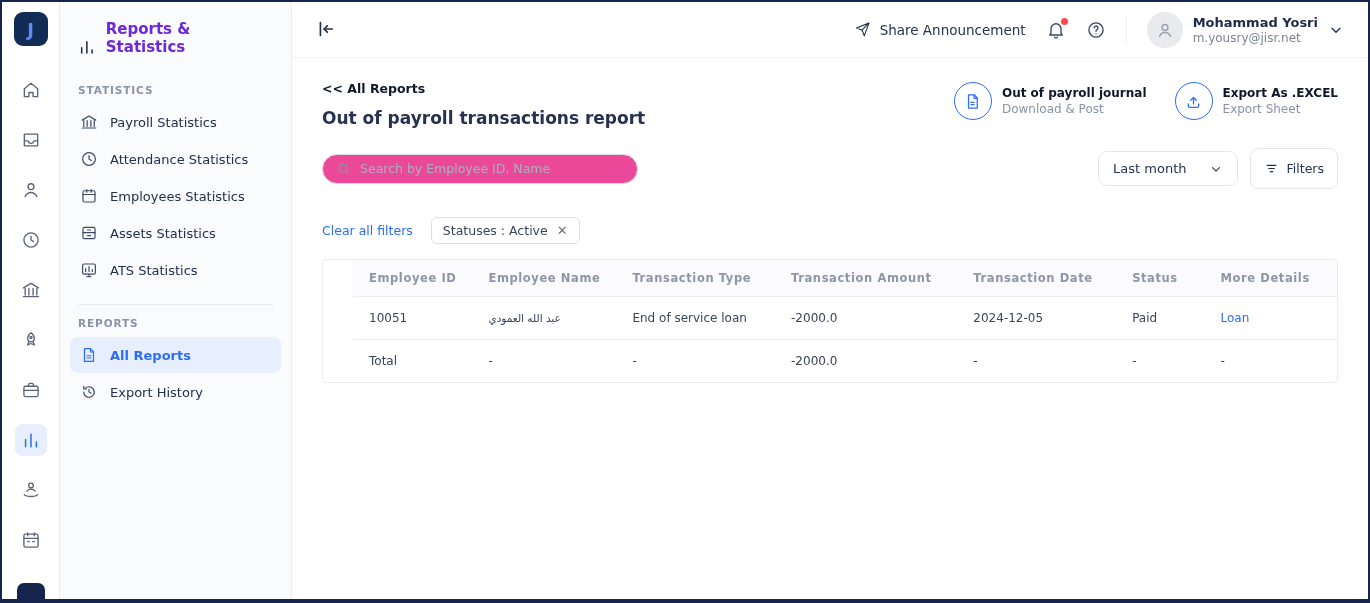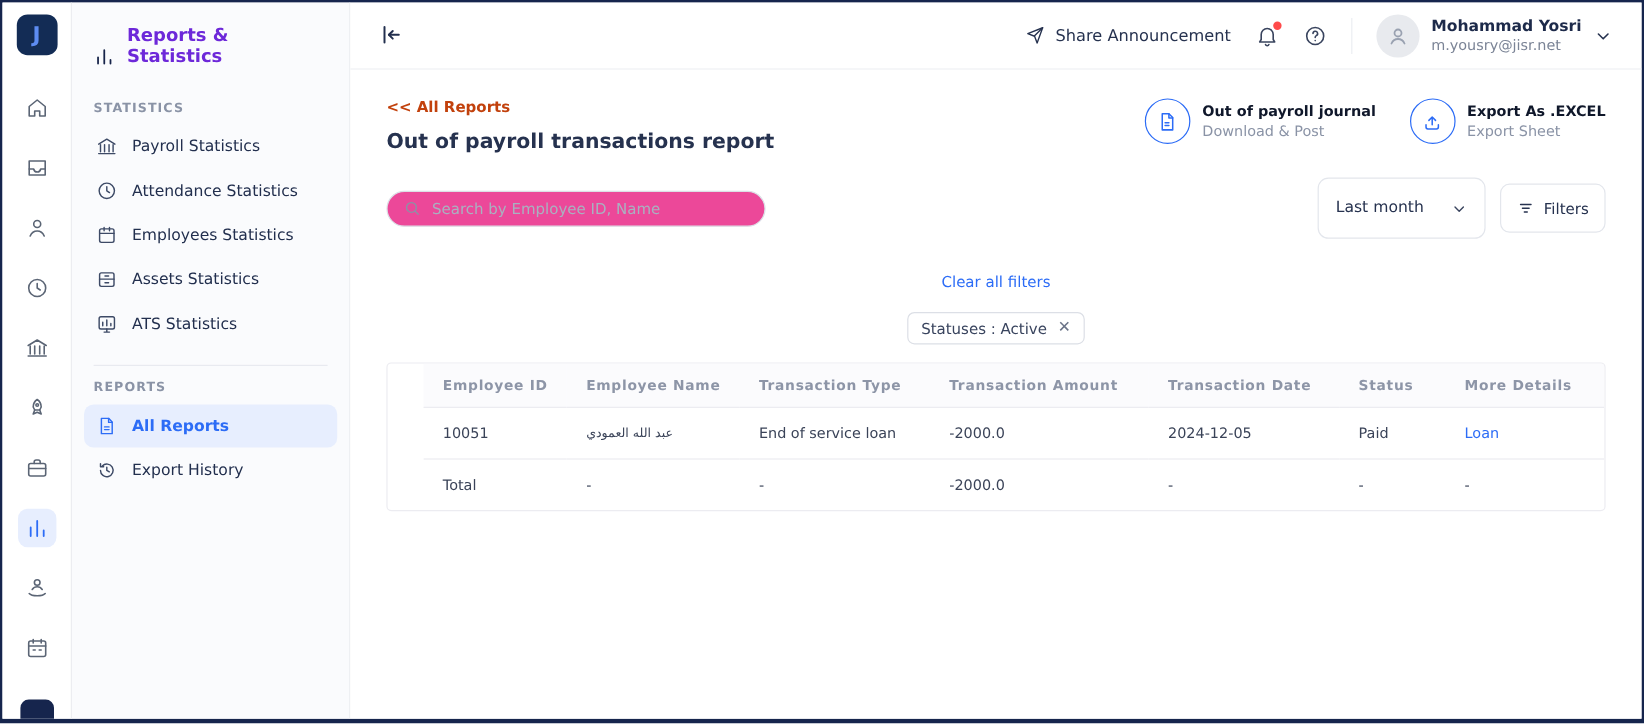--- a/index.html
+++ b/index.html
@@ -43,41 +43,41 @@
   .user { display:flex; align-items:center; gap:10px; cursor:pointer; }
   .avatar { width:36px; height:36px; border-radius:50%; background:#e8eaee; color:#9aa2b1; display:flex; align-items:center; justify-content:center; }
   .avatar svg { width:20px; height:20px; }
   .user-name { font-size:13px; font-weight:700; color:#1d2a4a; }
   .user-email { font-size:12px; color:#7b8496; margin-top:1px; }
   .chev { width:16px; height:16px; color:#26324f; }
 
   
   .content { flex:1; padding:20px 30px; overflow:hidden; }
   .head-row { display:flex; justify-content:space-between; align-items:flex-start; }
-  .back-link { color:#c2410c; font-size:12.5px; font-weight:700; cursor:pointer; text-decoration:none; display:inline-block; }
+  .back-link { color:#0f172a; font-size:12.5px; font-weight:700; cursor:pointer; text-decoration:none; display:inline-block; }
   .page-title { font-size:17px; font-weight:700; color:#26324f; margin-top:11px; }
   .exports { display:flex; gap:28px; margin-top:4px; }
   .exp-action { display:flex; align-items:center; gap:10px; cursor:pointer; }
   .exp-circle { width:38px; height:38px; border:1.5px solid #2c6cf6; border-radius:50%; color:#2c6cf6; display:flex; align-items:center; justify-content:center; flex:0 0 38px; }
   .exp-circle svg { width:19px; height:19px; }
   .exp-title { font-size:12px; font-weight:600; color:#0f172a; }
   .exp-sub { font-size:12px; color:#8a93a6; margin-top:2px; }
 
   .toolbar-row { margin-top:20px; display:flex; justify-content:space-between; align-items:center; }
   .search { width:316px; height:30px; border:1px solid #dcdfe6; border-radius:15px; background:#ec4899; display:flex; align-items:center; gap:9px; padding:0 13px; }
   .search svg { width:15px; height:15px; color:#8a93a6; flex:0 0 15px; }
   .search input { border:none; outline:none; flex:1; font-size:12.5px; color:#333; background:transparent; font-family:inherit; }
   .search input::placeholder { color:#a9b1c0; }
   .controls { display:flex; align-items:center; gap:12px; }
-  .dropdown { height:51px; padding:0 14px; border:1px solid #e3e6ec; border-radius:9px; background:#fff; display:flex; align-items:center; gap:22px; font-size:13px; color:#26324f; cursor:pointer; }
+  .dropdown { height:35px; padding:0 14px; border:1px solid #e3e6ec; border-radius:9px; background:#fff; display:flex; align-items:center; gap:22px; font-size:13px; color:#26324f; cursor:pointer; }
   .dropdown svg { width:14px; height:14px; color:#39445e; }
   .filters-btn { height:41px; padding:0 13px; border:1px solid #e3e6ec; border-radius:8px; background:#fff; display:flex; align-items:center; gap:8px; font-size:12.5px; color:#26324f; cursor:pointer; }
   .filters-btn svg { width:15px; height:15px; }
 
-  .chips-row { margin-top:28px; display:flex; align-items:center; gap:18px;flex-direction:column; }
+  .chips-row { margin-top:28px; display:flex; align-items:center; gap:18px; }
   .clear-link { color:#2c6cf6; font-size:12.5px; cursor:pointer; text-decoration:none; }
   .chip { border:1px solid #dcdfe6; border-radius:6px; background:#fff; padding:5px 11px; font-size:12.5px; color:#39445e; display:flex; align-items:center; gap:9px; }
   .chip-x { color:#6b7488; cursor:pointer; font-size:13px; line-height:1; }
 
   .table-wrap { margin-top:15px; border:1px solid #ececf1; border-radius:4px; overflow:hidden;padding-left:30px; }
   table { width:100%; border-collapse:collapse; }
   thead th { text-align:left; padding:11px 16px; font-size:11.5px; font-weight:600; letter-spacing:0.6px; color:#8d95a7; background:#fbfbfd; border-bottom:1px solid #ececf1; white-space:nowrap; }
   tbody td { padding:14px 16px; font-size:12px; color:#3a4358; border-bottom:1px solid #ececf1; }
   tbody tr:last-child td { border-bottom:none; }
   .cell-link { color:#2c6cf6; cursor:pointer; }

